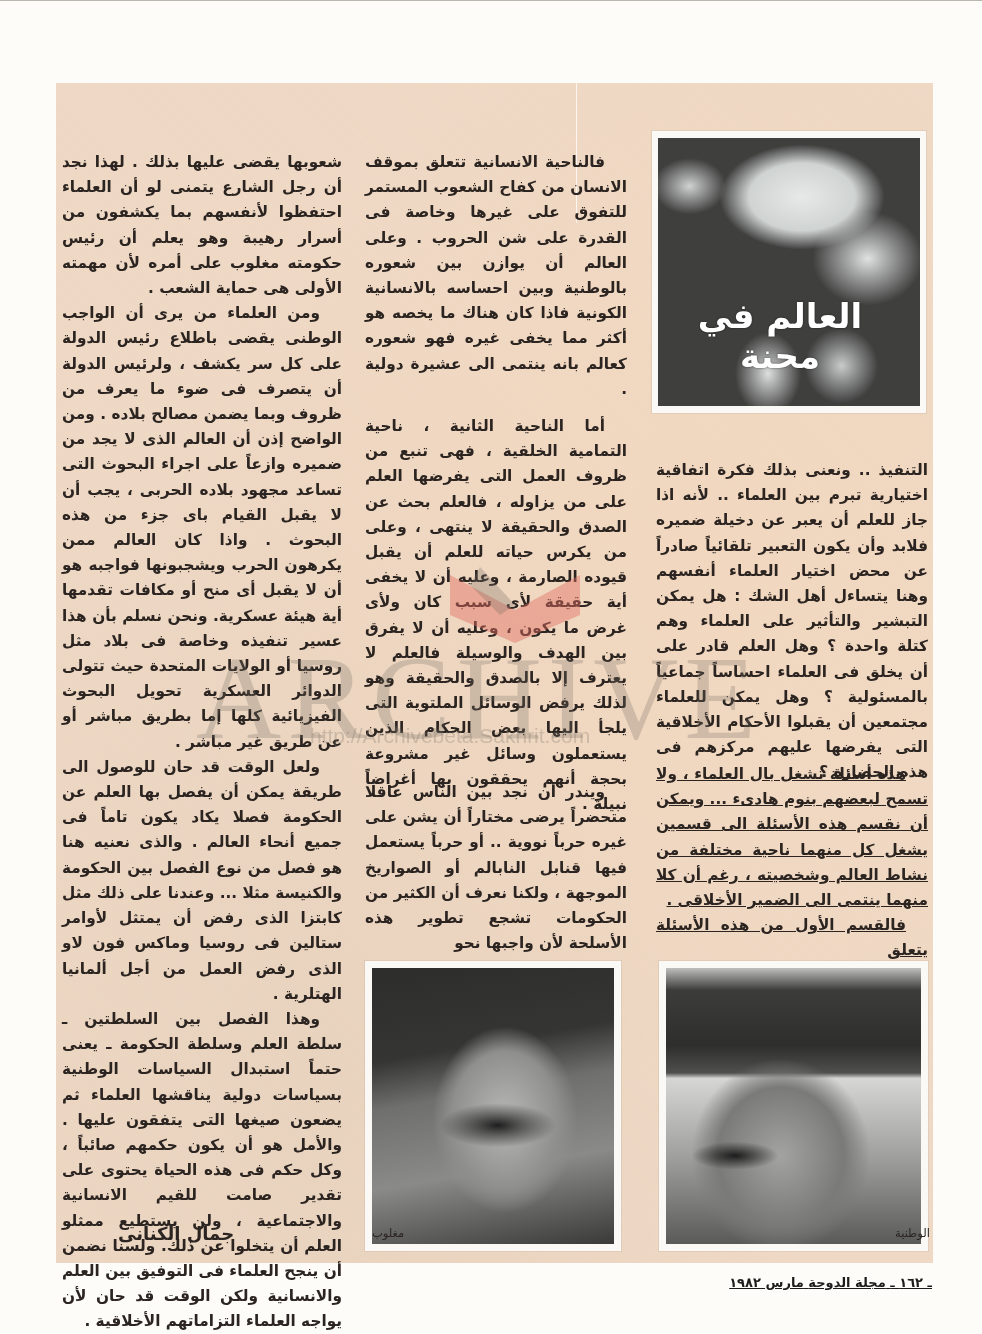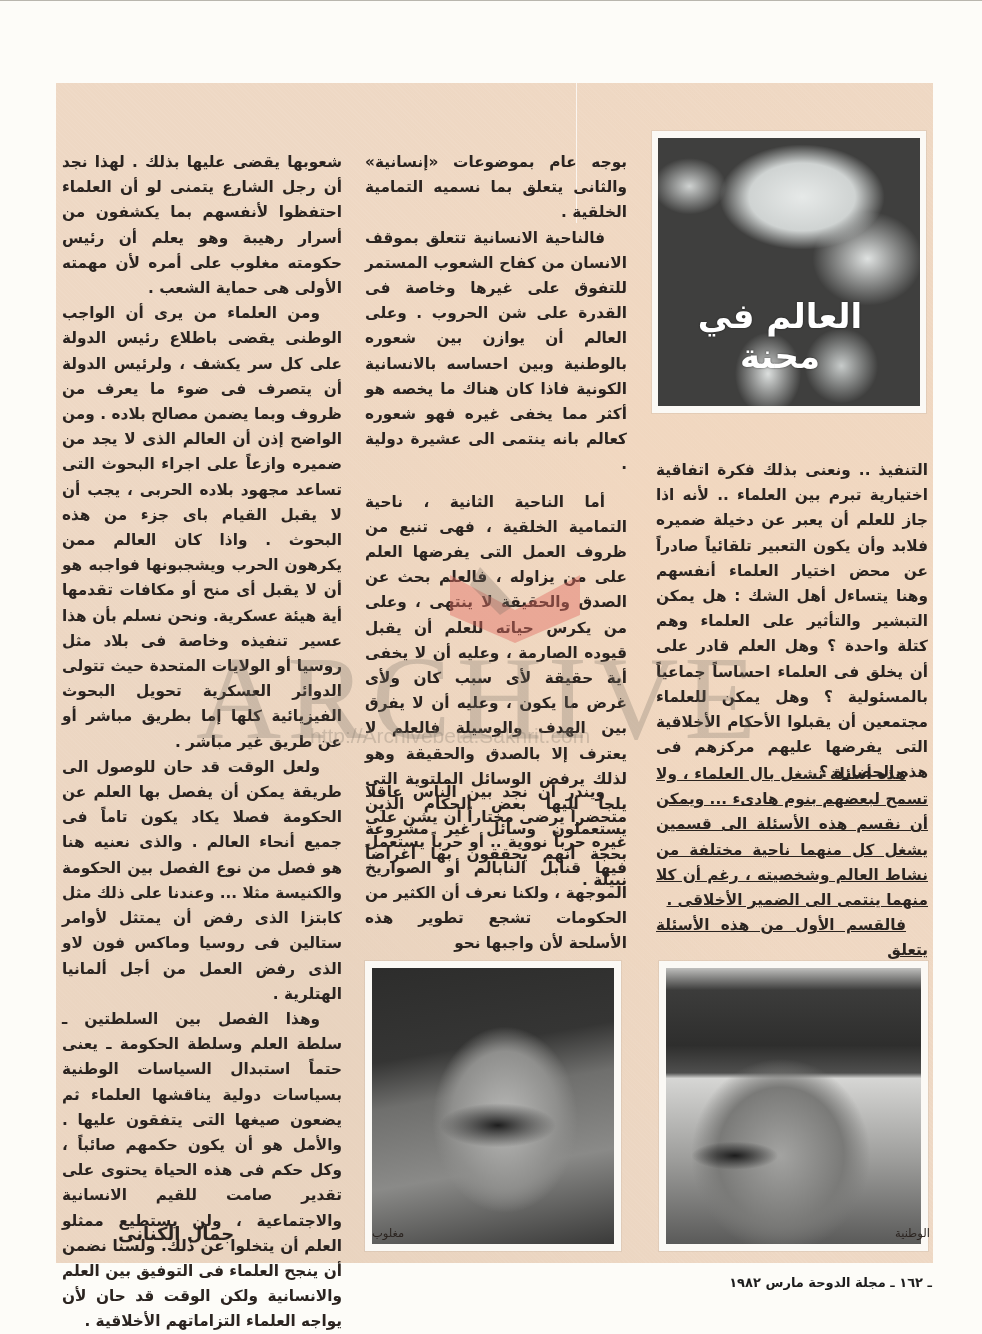--- a/index.html
+++ b/index.html
@@ -82,20 +82,21 @@
   .caption-hitler { left: 372px; top: 1226px; }
   .author {
     position: absolute; left: 118px; top: 1223px; direction: rtl;
     font-weight: bold; font-size: 18px; color: #2b2420;
     font-family: "DejaVu Sans", sans-serif;
   }
   .footer {
     position: absolute; right: 50px; top: 1275px; direction: rtl;
     font-weight: bold; font-size: 13px; color: #1c1c1c;
     font-family: "DejaVu Sans", sans-serif;
+    text-decoration: underline;
   }
   .watermark {
     position: absolute; left: 196px; top: 640px; font-family: "Liberation Serif", serif;
     font-size: 118px; letter-spacing: 6px; color: rgba(120,110,100,0.28);
     pointer-events: none; line-height: 1;
   }
   .watermark-url {
     position: absolute; left: 310px; top: 724px; font-family: "Liberation Sans", sans-serif;
     font-size: 21px; color: rgba(130,120,110,0.32); pointer-events: none; text-align: right;
   }
@@ -118,21 +119,20 @@
 </div>
 
 <div class="col col-left">
   <p>شعوبها يقضى عليها بذلك . لهذا نجد أن رجل الشارع يتمنى لو أن العلماء احتفظوا لأنفسهم بما يكشفون من أسرار رهيبة وهو يعلم أن رئيس حكومته مغلوب على أمره لأن مهمته الأولى هى حماية الشعب .</p>
   <p class="indent">ومن العلماء من يرى أن الواجب الوطنى يقضى باطلاع رئيس الدولة على كل سر يكشف ، ولرئيس الدولة أن يتصرف فى ضوء ما يعرف من ظروف وبما يضمن مصالح بلاده . ومن الواضح إذن أن العالم الذى لا يجد من ضميره وازعاً على اجراء البحوث التى تساعد مجهود بلاده الحربى ، يجب أن لا يقبل القيام باى جزء من هذه البحوث . واذا كان العالم ممن يكرهون الحرب ويشجبونها فواجبه هو أن لا يقبل أى منح أو مكافات تقدمها أية هيئة عسكرية. ونحن نسلم بأن هذا عسير تنفيذه وخاصة فى بلاد مثل روسيا أو الولايات المتحدة حيث تتولى الدوائر العسكرية تحويل البحوث الفيزيائية كلها إما بطريق مباشر أو عن طريق غير مباشر .</p>
   <p class="indent">ولعل الوقت قد حان للوصول الى طريقة يمكن أن يفصل بها العلم عن الحكومة فصلا يكاد يكون تاماً فى جميع أنحاء العالم . والذى نعنيه هنا هو فصل من نوع الفصل بين الحكومة والكنيسة مثلا ... وعندنا على ذلك مثل كابتزا الذى رفض أن يمتثل لأوامر ستالين فى روسيا وماكس فون لاو الذى رفض العمل من أجل ألمانيا الهتلرية .</p>
   <p class="indent">وهذا الفصل بين السلطتين ـ سلطة العلم وسلطة الحكومة ـ يعنى حتماً استبدال السياسات الوطنية بسياسات دولية يناقشها العلماء ثم يضعون صيغها التى يتفقون عليها . والأمل هو أن يكون حكمهم صائباً ، وكل حكم فى هذه الحياة يحتوى على تقدير صامت للقيم الانسانية والاجتماعية ، ولن يستطيع ممثلو العلم أن يتخلوا عن ذلك. ولسنا نضمن أن ينجح العلماء فى التوفيق بين العلم والانسانية ولكن الوقت قد حان لأن يواجه العلماء التزاماتهم الأخلاقية .</p>
 </div>
 
 <div class="col col-mid">
-  <p>بوجه عام بموضوعات «إنسانية» والثانى يتعلق بما نسميه التمامية الخلقية .</p>
   <p class="indent">فالناحية الانسانية تتعلق بموقف الانسان من كفاح الشعوب المستمر للتفوق على غيرها وخاصة فى القدرة على شن الحروب . وعلى العالم أن يوازن بين شعوره بالوطنية وبين احساسه بالانسانية الكونية فاذا كان هناك ما يخصه هو أكثر مما يخفى غيره فهو شعوره كعالم بانه ينتمى الى عشيرة دولية .</p>
   <p class="indent gap">أما الناحية الثانية ، ناحية التمامية الخلقية ، فهى تنبع من ظروف العمل التى يفرضها العلم على من يزاوله ، فالعلم بحث عن الصدق والحقيقة لا ينتهى ، وعلى من يكرس حياته للعلم أن يقبل قيوده الصارمة ، وعليه أن لا يخفى أية حقيقة لأى سبب كان ولأى غرض ما يكون ، وعليه أن لا يفرق بين الهدف والوسيلة فالعلم لا يعترف إلا بالصدق والحقيقة وهو لذلك يرفض الوسائل الملتوية التى يلجأ اليها بعض الحكام الذين يستعملون وسائل غير مشروعة بحجة أنهم يحققون بها أغراضاً نبيلة .</p>
 </div>
 <div class="col col-mid2">
   <p class="indent">ويندر أن نجد بين الناس عاقلا متحضراً يرضى مختاراً أن يشن على غيره حرباً نووية .. أو حرباً يستعمل فيها قنابل النابالم أو الصواريخ الموجهة ، ولكنا نعرف أن الكثير من الحكومات تشجع تطوير هذه الأسلحة لأن واجبها نحو</p>
 </div>
 
 <div class="col col-right">
   <p>التنفيذ .. ونعنى بذلك فكرة اتفاقية اختيارية تبرم بين العلماء .. لأنه اذا جاز للعلم أن يعبر عن دخيلة ضميره فلابد وأن يكون التعبير تلقائياً صادراً عن محض اختيار العلماء أنفسهم وهنا يتساءل أهل الشك : هل يمكن التبشير والتأثير على العلماء وهم كتلة واحدة ؟ وهل العلم قادر على أن يخلق فى العلماء احساساً جماعياً بالمسئولية ؟ وهل يمكن للعلماء مجتمعين أن يقبلوا الأحكام الأخلاقية التى يفرضها عليهم مركزهم فى هذه الحضارة ؟</p>
 </div>

